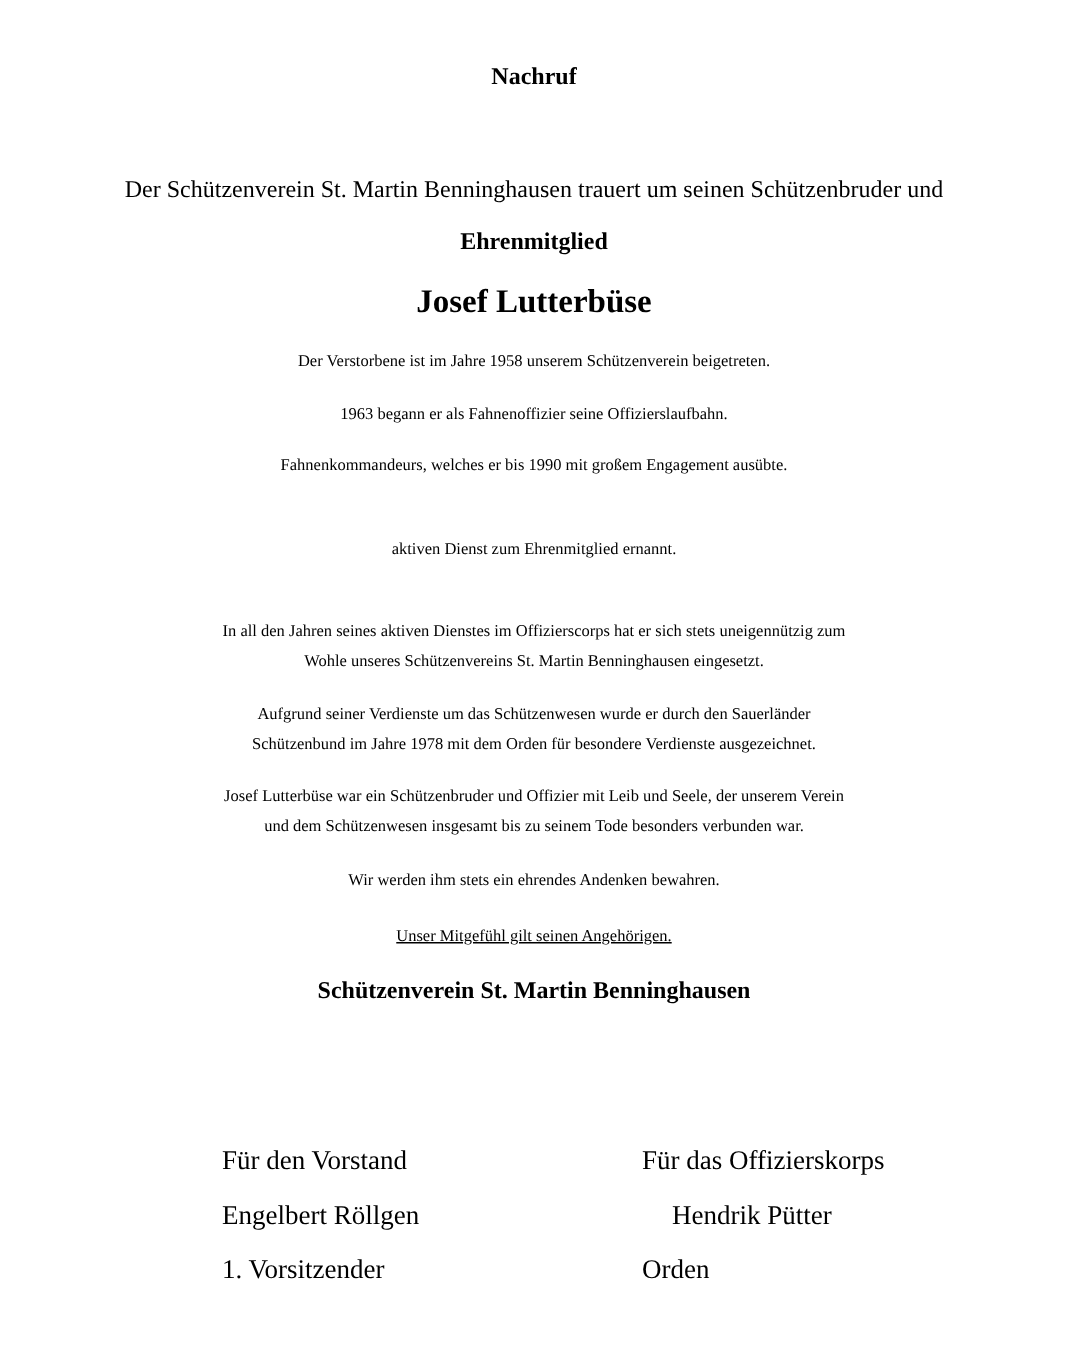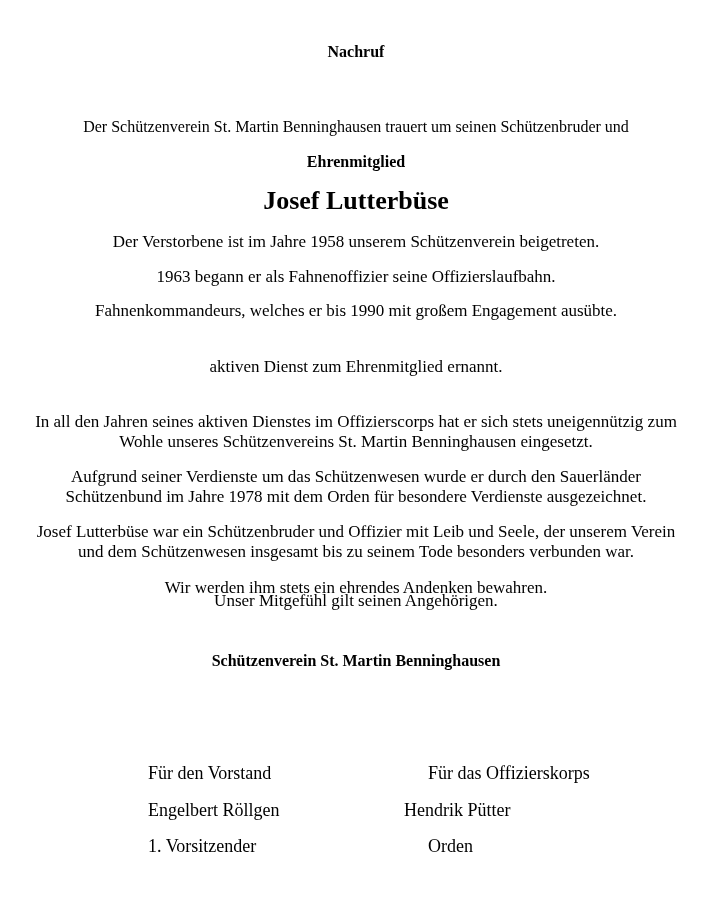--- a/index.html
+++ b/index.html
@@ -19,30 +19,30 @@
       position: absolute;
       left: 0;
       width: 712px;
       text-align: center;
       font-size: 16px;
       line-height: 19px;
       white-space: nowrap;
     }
     .bold { font-weight: bold; }
     .name {
-      font-size: 26px;
+      font-size: 22px;
       font-weight: bold;
       line-height: 26px;
     }
     .para {
       position: absolute;
       left: 0;
       width: 712px;
       text-align: center;
-      font-size: 17px;
+      font-size: 11px;
       line-height: 19.5px;
     }
     .para span { display: block; white-space: nowrap; }
     .sig {
       position: absolute;
       font-size: 18px;
       line-height: 19px;
       white-space: nowrap;
       text-align: left;
     }
@@ -88,31 +88,31 @@
 
   <div class="para" style="top:522px;">
     <span>Josef Lutterbüse war ein Schützenbruder und Offizier mit Leib und Seele, der unserem Verein</span>
     <span>und dem Schützenwesen insgesamt bis zu seinem Tode besonders verbunden war.</span>
   </div>
 
   <div class="para" style="top:578px;">
     <span>Wir werden ihm stets ein ehrendes Andenken bewahren.</span>
   </div>
 
-  <div class="para" style="top:591px;">
+  <div class="para" style="top:615px;text-decoration:underline;">
     <span>Unser Mitgefühl gilt seinen Angehörigen.</span>
   </div>
 
   <div class="line bold" style="top:651px;">Schützenverein St. Martin Benninghausen</div>
 
   <div>
     <div class="sig" style="left:148px; top:764px;">Für den Vorstand</div>
     <div class="sig" style="left:148px; top:801px;">Engelbert Röllgen</div>
     <div class="sig" style="left:148px; top:837px;">1. Vorsitzender</div>
   </div>
 
   <div>
     <div class="sig" style="left:428px; top:764px;">Für das Offizierskorps</div>
-    <div class="sig" style="left:404px; top:801px;">Hendrik Pütter</div>
+    <div class="sig" style="left:448px; top:801px;">Hendrik Pütter</div>
     <div class="sig" style="left:428px; top:837px;">Orden</div>
   </div>
 
 </div>
 
 </body></html>

